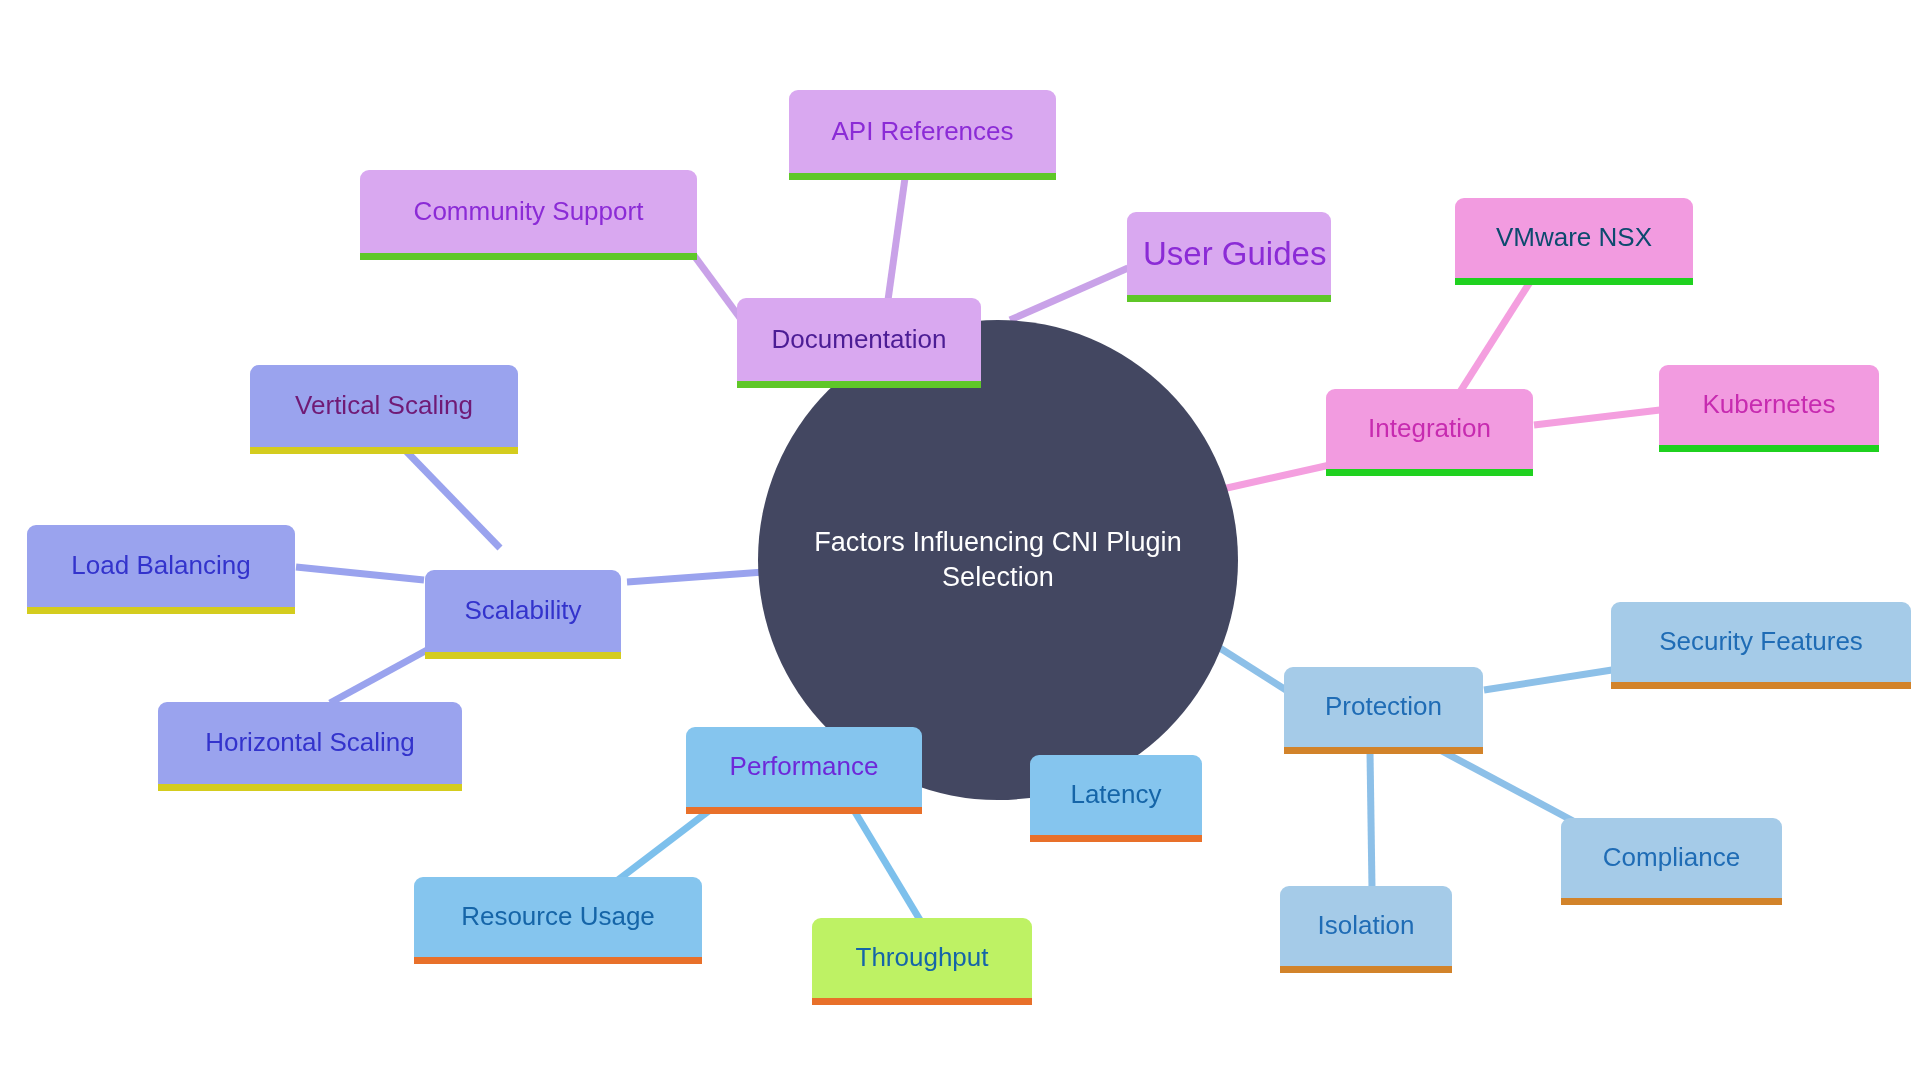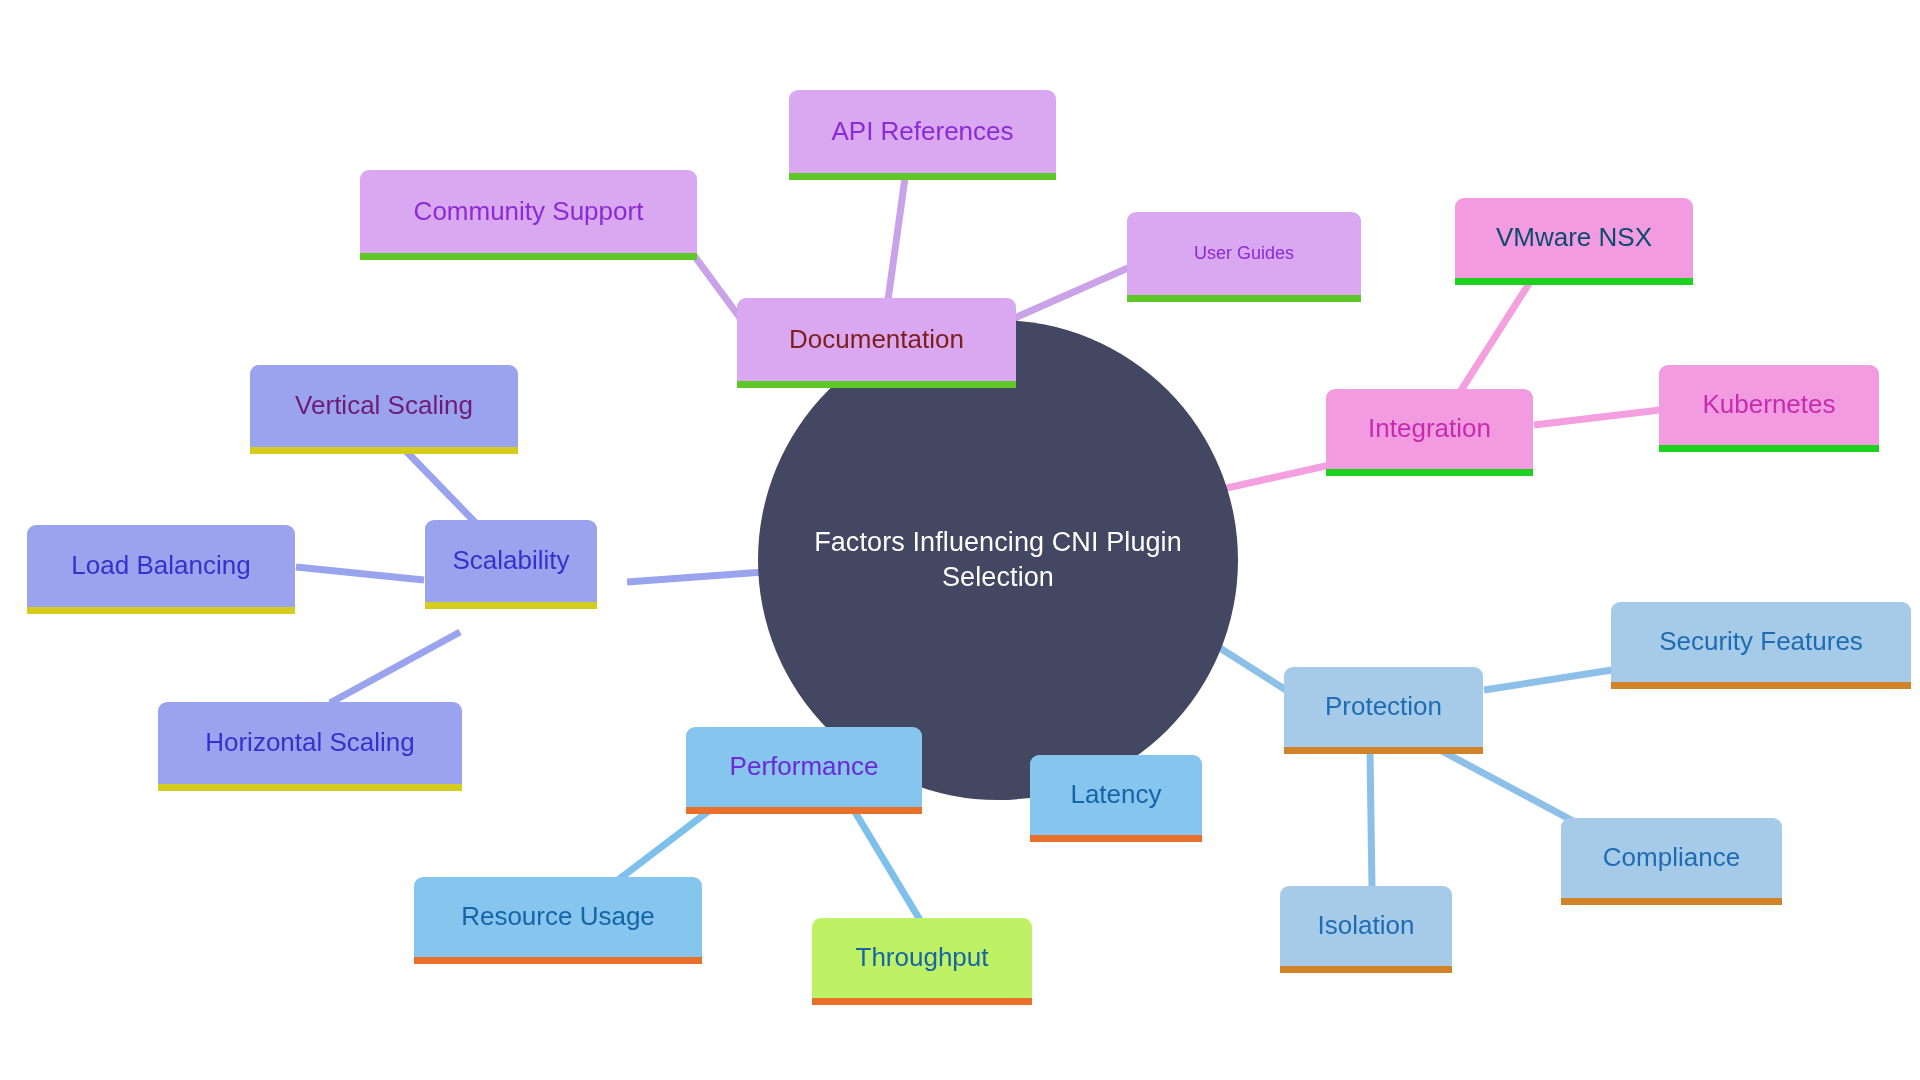--- a/index.html
+++ b/index.html
@@ -102,25 +102,25 @@
 
   <div id="node-layer">
       <div class="node" style="left: 360px; top: 170px; width: 337px; height: 83px; background: rgb(217, 168, 240); color: rgb(139, 43, 214); font-size: 26px;">
         <span class="node-label">Community Support</span>
         <div class="node-underline" style="background: rgb(95, 199, 40);"></div>
       </div>
       <div class="node" style="left: 789px; top: 90px; width: 267px; height: 83px; background: rgb(217, 168, 240); color: rgb(139, 43, 214); font-size: 26px;">
         <span class="node-label">API References</span>
         <div class="node-underline" style="background: rgb(95, 199, 40);"></div>
       </div>
-      <div class="node" style="left: 1127px; top: 212px; width: 234px; height: 83px; background: rgb(217, 168, 240); color: rgb(139, 43, 214); font-size: 18px;">
+      <div class="node" style="left: 1127px; top: 212px; width: 204px; height: 83px; background: rgb(217, 168, 240); color: rgb(139, 43, 214); font-size: 33px;">
         <span class="node-label">User Guides</span>
         <div class="node-underline" style="background: rgb(95, 199, 40);"></div>
       </div>
-      <div class="node" style="left: 737px; top: 298px; width: 279px; height: 83px; background: rgb(217, 168, 240); color: #7f1d1d; font-size: 26px;">
+      <div class="node" style="left: 737px; top: 298px; width: 244px; height: 83px; background: rgb(217, 168, 240); color: #4c1d95; font-size: 26px;">
         <span class="node-label">Documentation</span>
         <div class="node-underline" style="background: rgb(95, 199, 40);"></div>
       </div>
       <div class="node" style="left: 1455px; top: 198px; width: 238px; height: 80px; background: rgb(242, 155, 224); color: #0c4a6e; font-size: 26px;">
         <span class="node-label">VMware NSX</span>
         <div class="node-underline" style="background: rgb(31, 209, 31);"></div>
       </div>
       <div class="node" style="left: 1659px; top: 365px; width: 220px; height: 80px; background: rgb(242, 155, 224); color: rgb(199, 43, 176); font-size: 26px;">
         <span class="node-label">Kubernetes</span>
         <div class="node-underline" style="background: rgb(31, 209, 31);"></div>
@@ -166,19 +166,19 @@
         <div class="node-underline" style="background: rgb(212, 204, 30);"></div>
       </div>
       <div class="node" style="left: 27px; top: 525px; width: 268px; height: 82px; background: rgb(154, 163, 238); color: rgb(51, 51, 204); font-size: 26px;">
         <span class="node-label">Load Balancing</span>
         <div class="node-underline" style="background: rgb(212, 204, 30);"></div>
       </div>
       <div class="node" style="left: 158px; top: 702px; width: 304px; height: 82px; background: rgb(154, 163, 238); color: rgb(51, 51, 204); font-size: 26px;">
         <span class="node-label">Horizontal Scaling</span>
         <div class="node-underline" style="background: rgb(212, 204, 30);"></div>
       </div>
-      <div class="node" style="left: 425px; top: 520px; width: 172px; height: 82px; background: rgb(154, 163, 238); color: rgb(51, 51, 204); font-size: 26px;">
+      <div class="node" style="left: 425px; top: 570px; width: 196px; height: 82px; background: rgb(154, 163, 238); color: rgb(51, 51, 204); font-size: 26px;">
         <span class="node-label">Scalability</span>
         <div class="node-underline" style="background: rgb(212, 204, 30);"></div>
       </div>
     </div>
 
 </div>
 
 </body></html>

